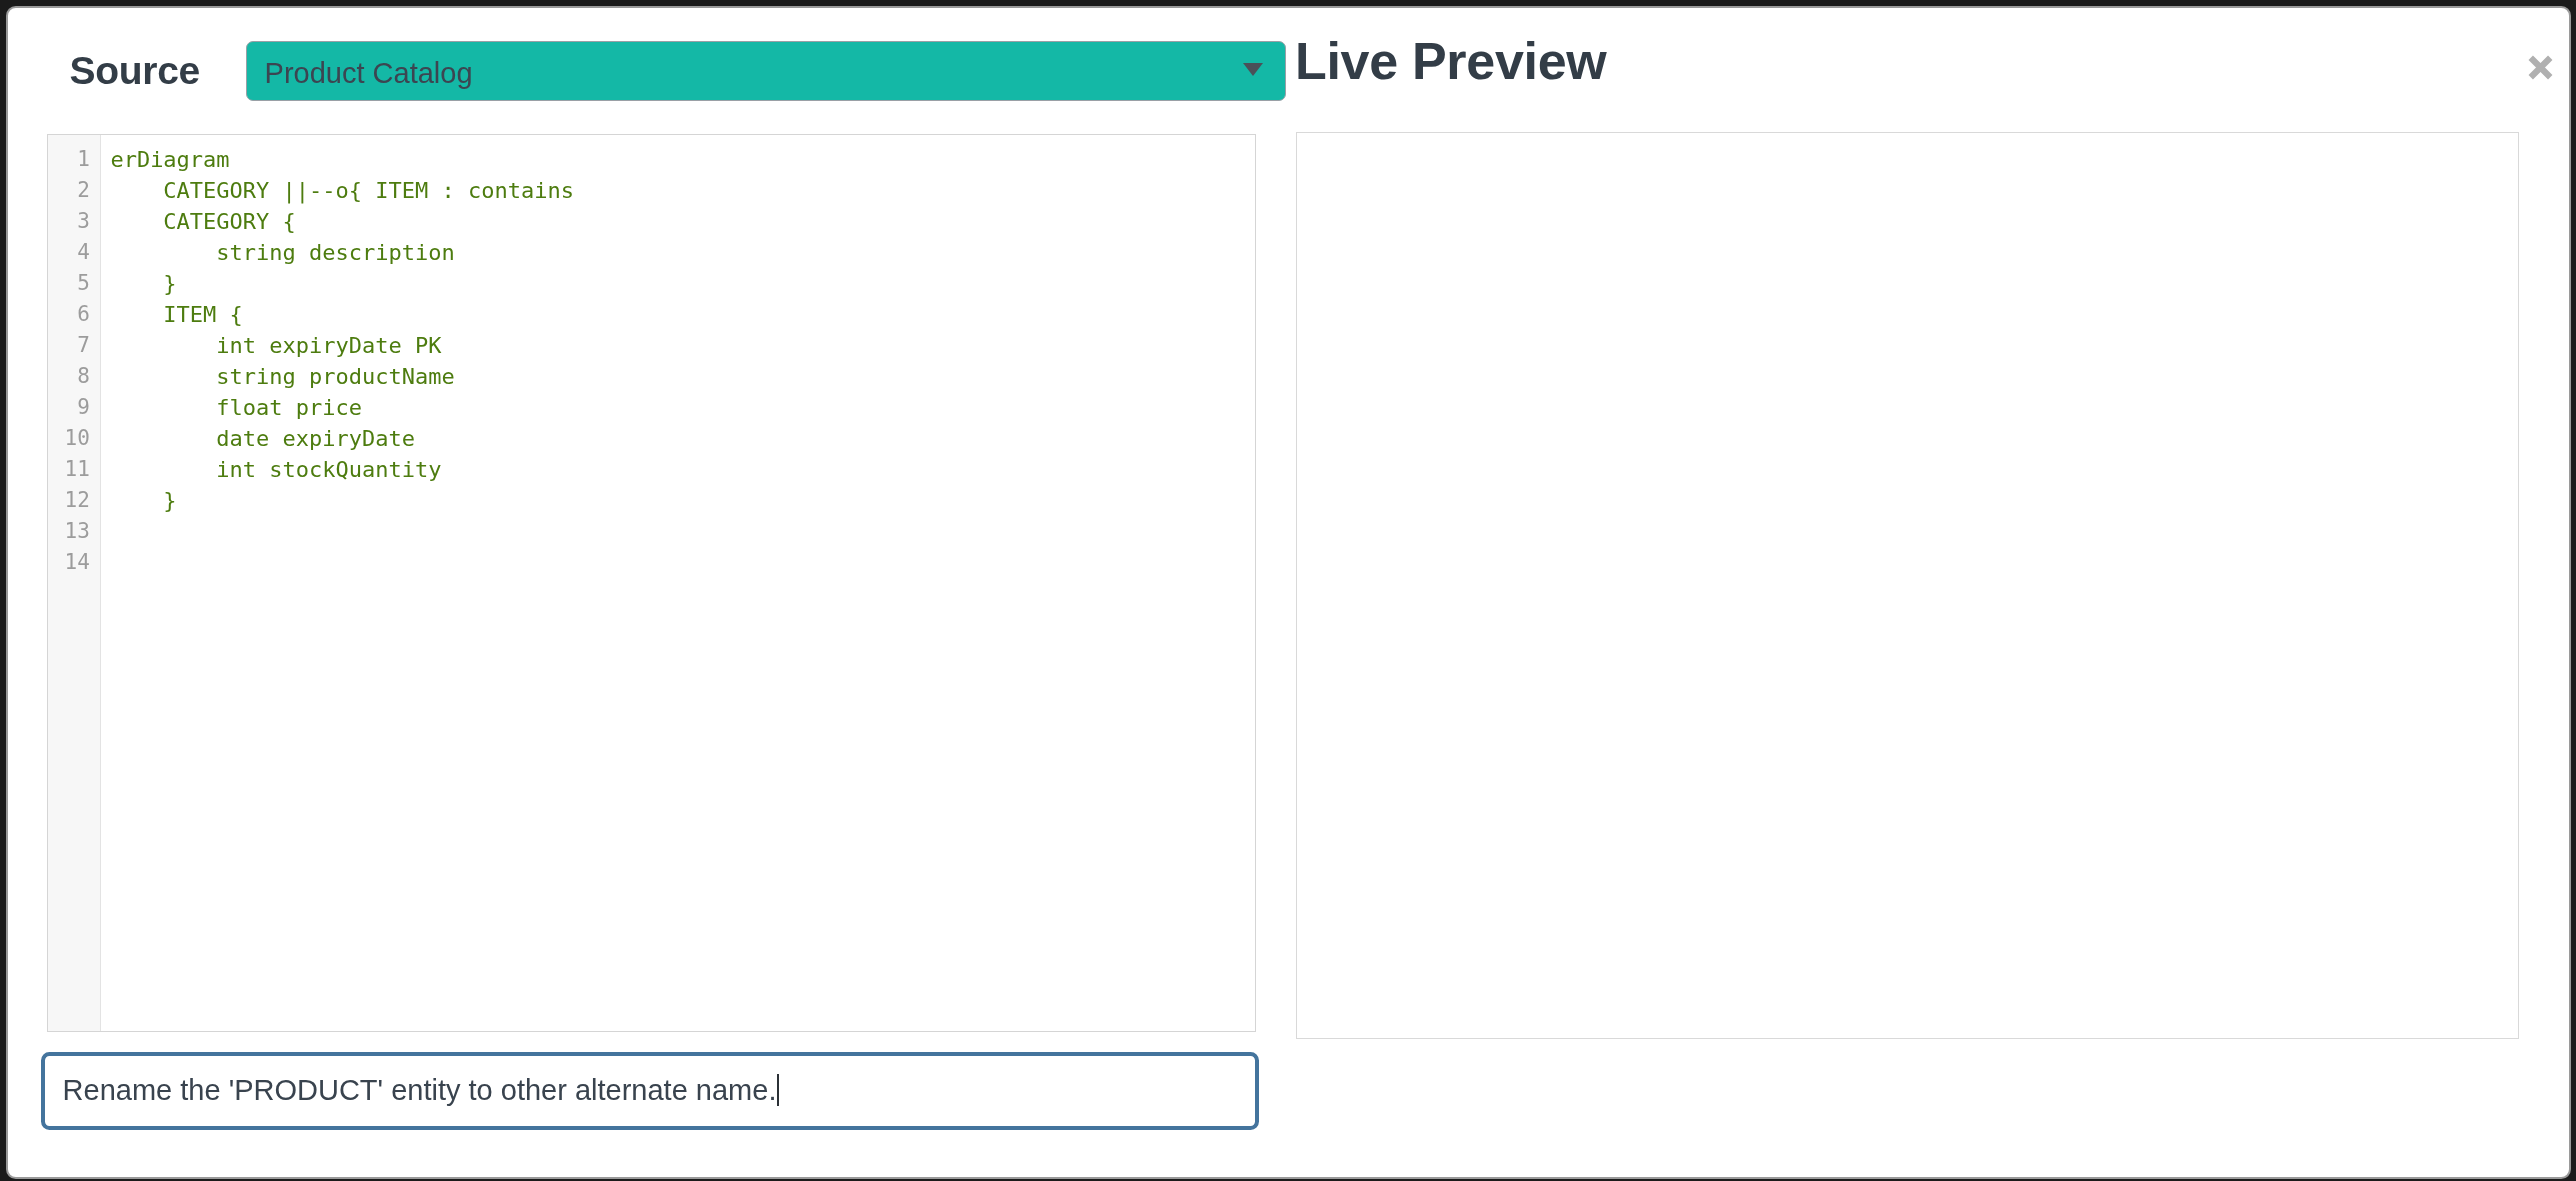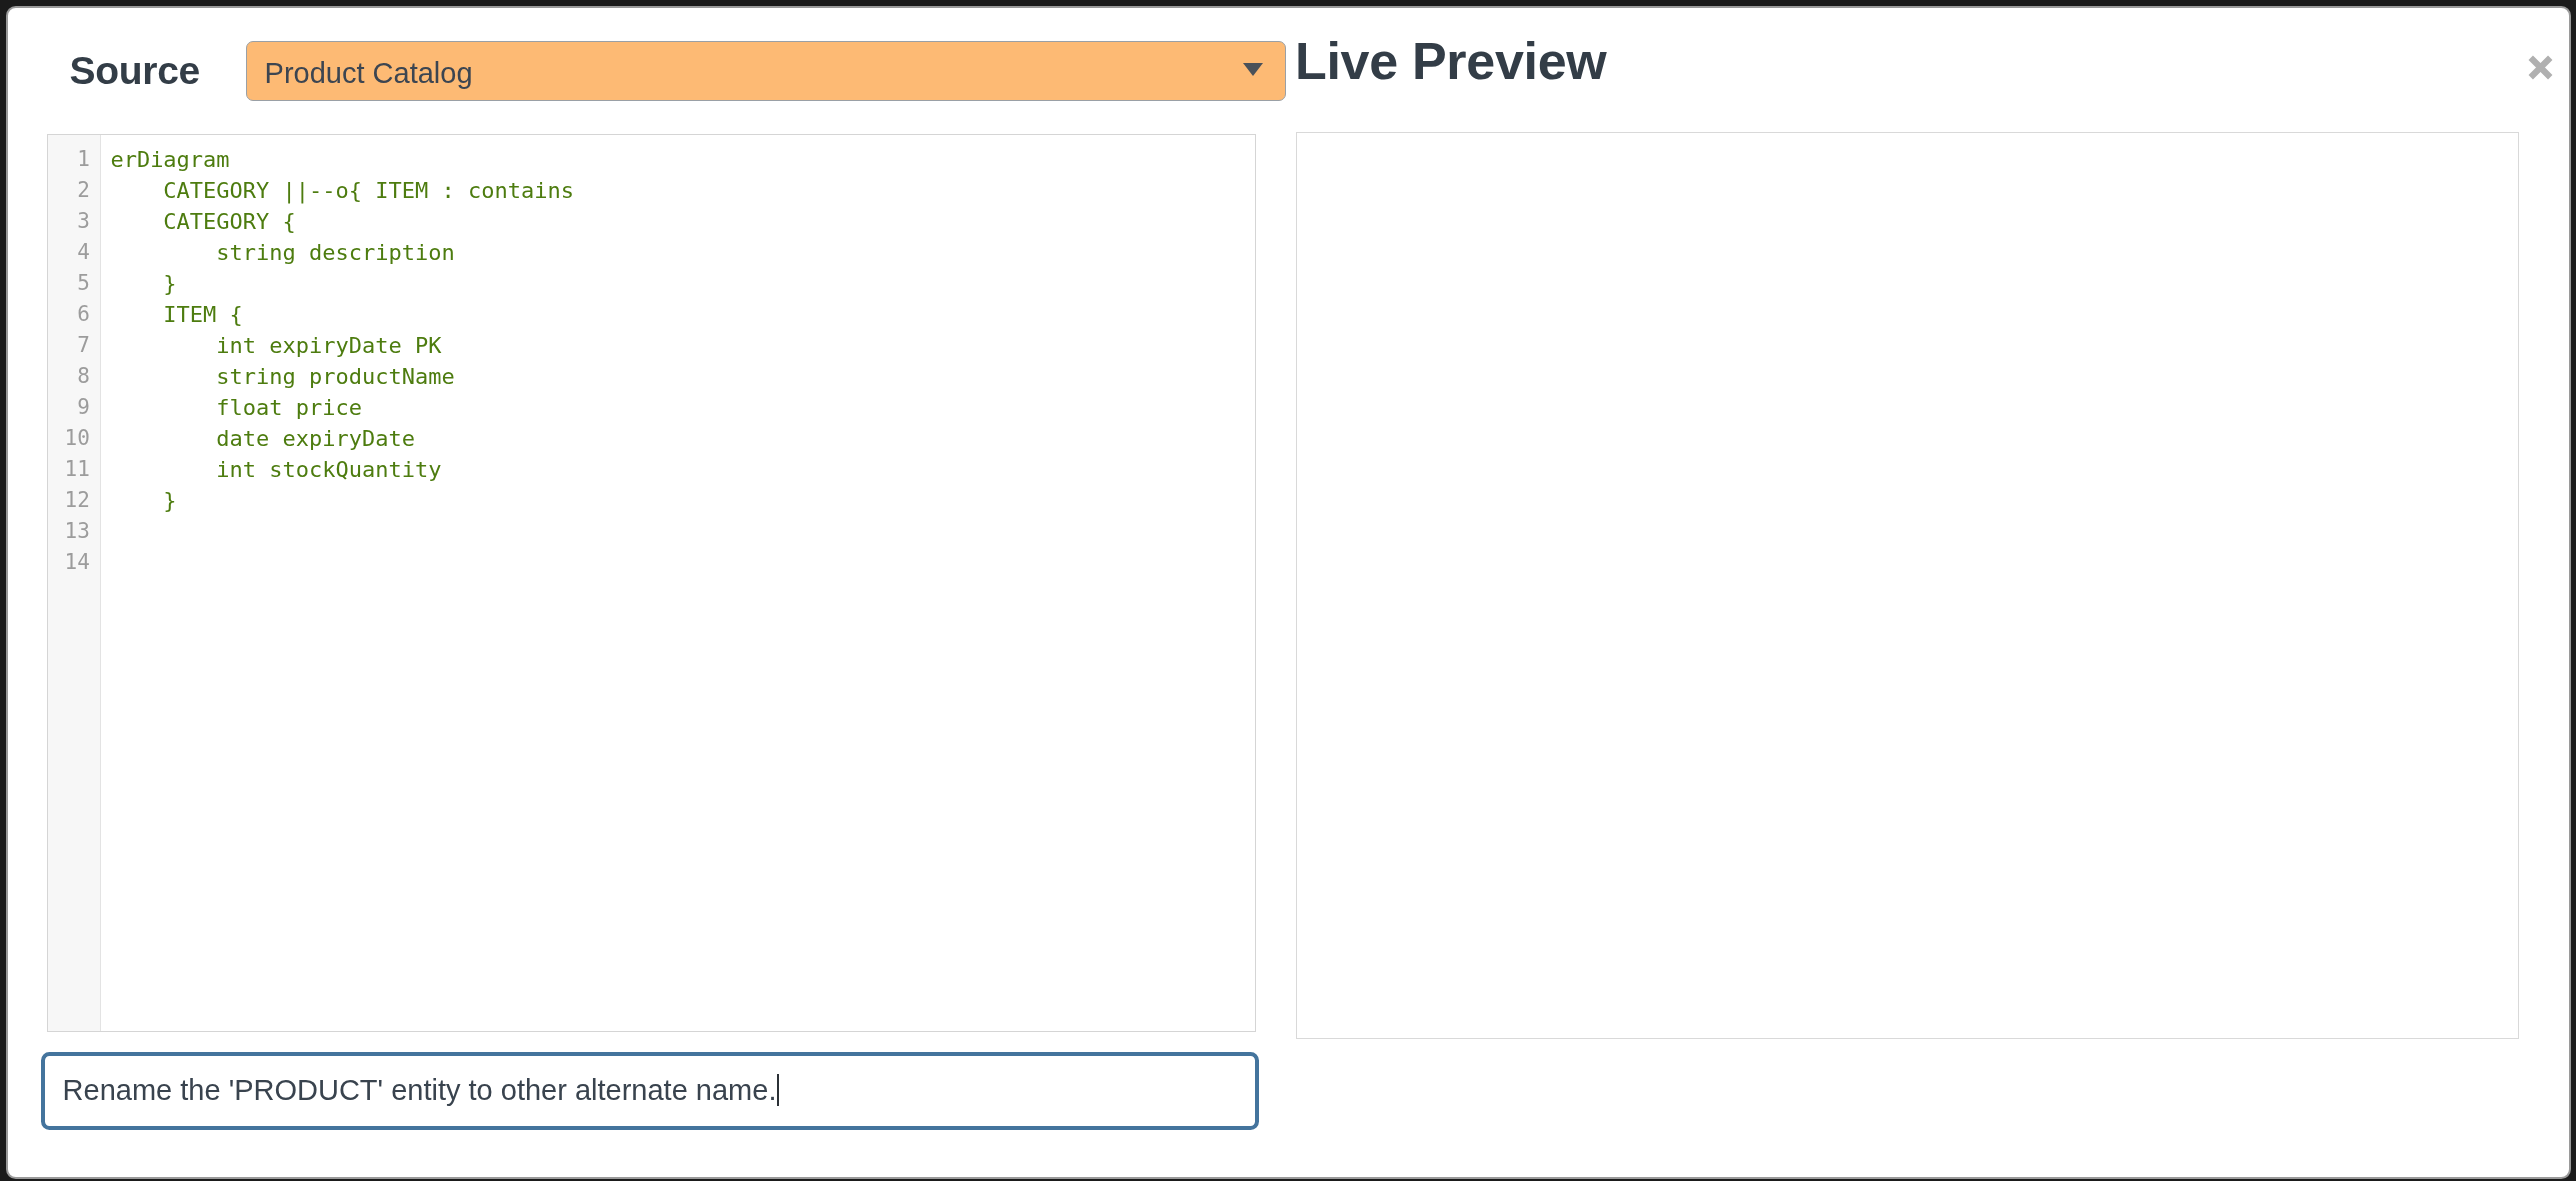--- a/index.html
+++ b/index.html
@@ -63,21 +63,21 @@
     letter-spacing: -0.3px;
   }
   #diagram-select {
     position: absolute;
     left: 176px;
     top: 0px;
     width: 1040px;
     height: 60px;
     border: 1.4px solid #9aa0a6;
     border-radius: 7px;
-    background: #fdba74;
+    background: #14b8a6;
     box-sizing: border-box;
   }
   #diagram-select-value {
     position: absolute;
     left: 18px;
     top: 15.4px;
     font-size: 29px;
     color: #3c4551;
   }
   #diagram-select-caret {

